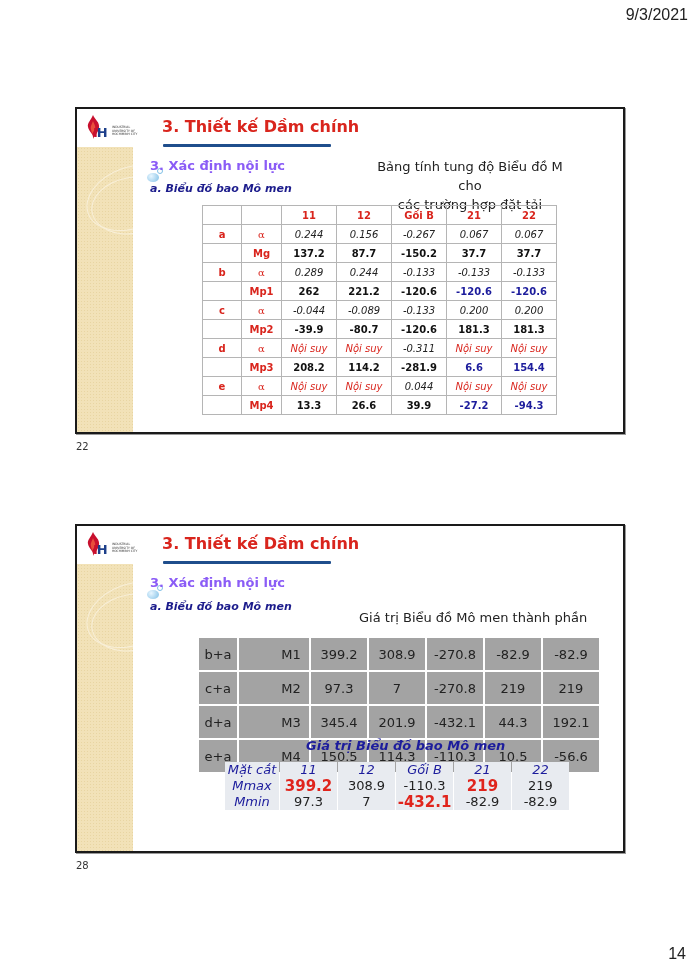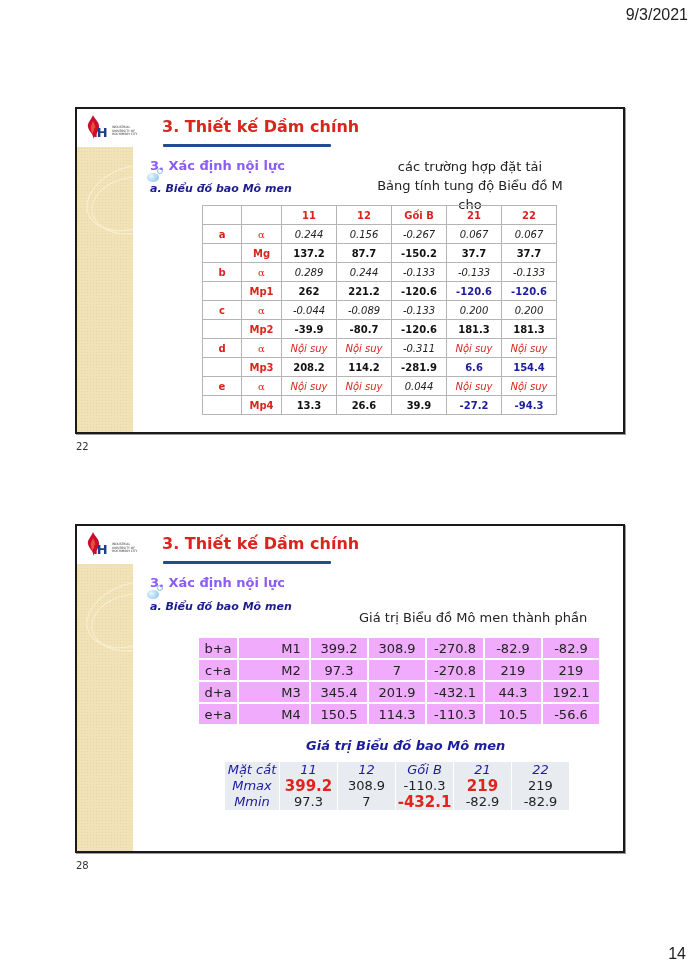--- a/index.html
+++ b/index.html
@@ -47,21 +47,21 @@
   .hdr { color:#d9251d; font-weight:bold; }
   .lbl { color:#d9251d; font-weight:bold; }
   .alpha { color:#d9251d; font-family:"DejaVu Serif", serif; }
   .it { font-style:italic; color:#222; }
   .it-red { font-style:italic; color:#d9251d; }
   .bold { font-weight:bold; color:#111; }
   .bold-blue { font-weight:bold; color:#1c1c9c; }
 
   
   table.t2 { position:absolute; left:120px; top:110px; border-collapse:separate; border-spacing:2px; font-family:"DejaVu Sans", sans-serif; font-size:13px; color:#222; }
-  table.t2 td { background:#f0abfc; height:20px; text-align:center; padding:0; }
+  table.t2 td { background:#a3a3a3; height:32px; text-align:center; padding:0; }
   table.t2 td.k { width:38px; } table.t2 td.m { width:36px;padding-left:34px; } table.t2 td.v { width:56px; }
 
   .t3-title { position:absolute; left:229px; top:212px; font-family:"DejaVu Sans", sans-serif; font-weight:bold; font-style:italic; font-size:13px; color:#1c1c9c; }
   table.t3 { position:absolute; left:147px; top:236px; border-collapse:separate; border-spacing:1px 0; font-family:"DejaVu Sans", sans-serif; font-size:13px; color:#222; }
   table.t3 td { background:#e8ebf0; height:16px; text-align:center; padding:0; line-height:16px; }
   table.t3 td.k { width:54px; } table.t3 td.v { width:57px; }
   .t3-hdr { font-style:italic; color:#1c1c9c; }
   .hl { color:#e0241c; font-weight:bold; font-size:15px; }
 </style>
 </head>
@@ -86,22 +86,22 @@
       <div>INDUSTRIAL</div>
         <div>UNIVERSITY OF</div>
         <div>HOCHIMINH CITY</div>
     </div>
   </div>
   <div class="slide-title">3. Thiết kế Dầm chính</div>
   <div class="title-rule"></div>
   <div class="heading-3" style="top:49px;">3. Xác định nội lực</div>
   <div class="heading-a" style="top:73px;">a. Biểu đồ bao Mô men</div>
   <div class="caption" style="left:288px; top:48px; width:210px;">
+    <div>Bảng tính tung độ Biểu đồ M cho</div>
     <div>các trường hợp đặt tải</div>
-    <div>Bảng tính tung độ Biểu đồ M cho</div>
   </div>
 
   <table class="t1">
     <tbody>
         <tr>
       <td class="c0"></td>
           <td class="c1"></td>
       <td class="cn hdr">11</td>
       <td class="cn hdr">12</td>
       <td class="cn hdr">Gối B</td>

